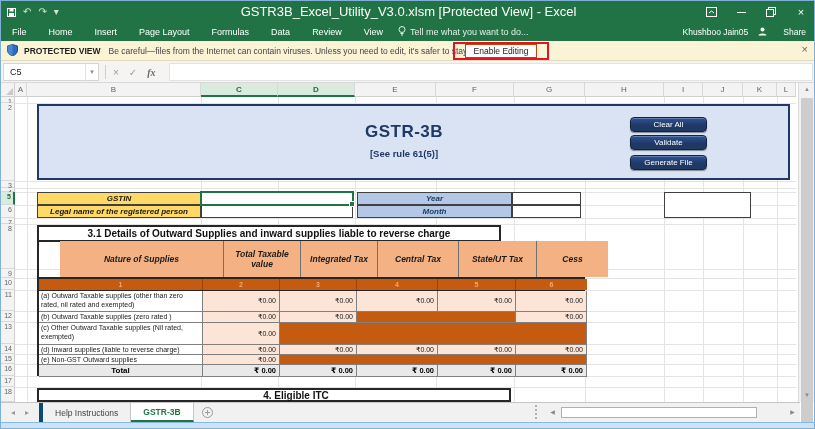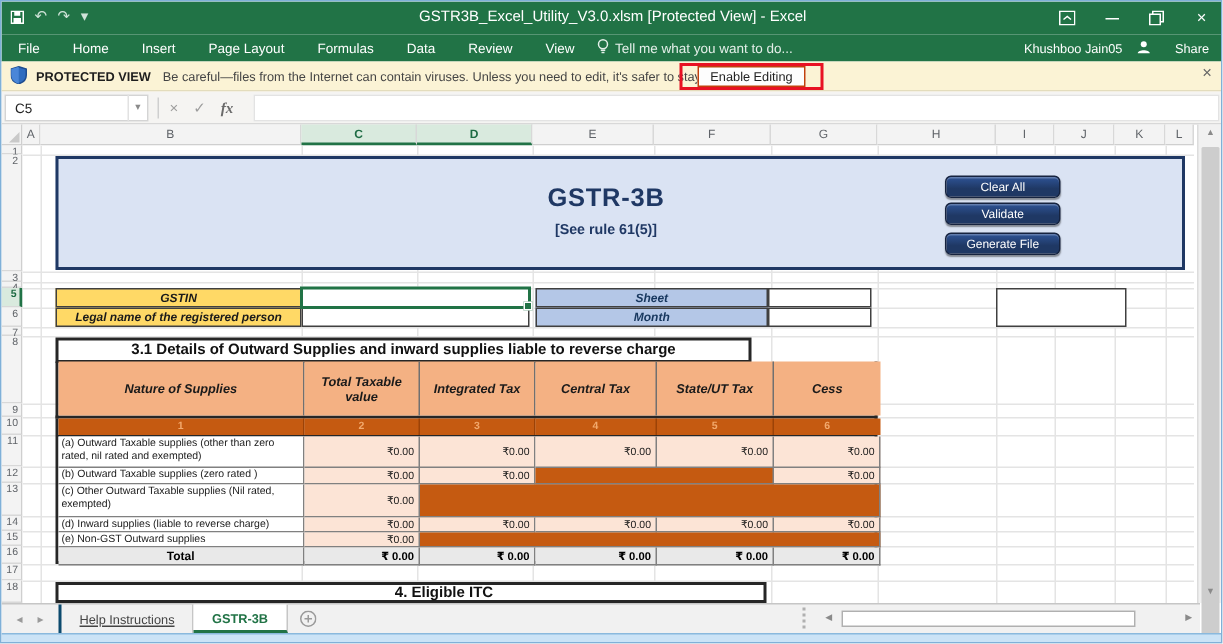--- a/index.html
+++ b/index.html
@@ -3,21 +3,21 @@
 <meta charset="utf-8">
 <style>
   html,body{margin:0;padding:0;background:#e8e8e8;}
   *{box-sizing:border-box;font-family:"Liberation Sans","DejaVu Sans",sans-serif;}
   .window{position:relative;width:815px;height:429px;background:#fff;overflow:hidden;border:1px solid #7fb0d8;}
 
   
   .titlebar{position:absolute;left:0;top:0;width:815px;height:22px;background:#217346;color:#fff;}
   .qat{position:absolute;left:6px;top:0;height:22px;display:flex;align-items:center;gap:7px;}
   .qat .qicon{color:#cfe3d8;font-size:10px;line-height:1;cursor:pointer;}
-  .wtitle{position:absolute;left:0;top:0;width:815px;height:22px;text-align:center;font-size:10px;line-height:22px;color:#fff;}
+  .wtitle{position:absolute;left:0;top:0;width:815px;height:22px;text-align:center;font-size:13px;line-height:22px;color:#fff;}
   .winctrl{position:absolute;right:0;top:0;height:22px;display:flex;}
   .winbtn{width:30px;height:22px;display:flex;align-items:center;justify-content:center;color:#fff;font-size:11px;cursor:pointer;}
   .minbar{width:9px;height:1px;background:#fff;display:inline-block;}
 
   
   .ribbonrow{position:absolute;left:0;top:22px;width:814px;height:18px;background:#217346;display:flex;align-items:center;color:#fff;font-size:9px;}
   .rtab{padding:0 11px;height:18px;line-height:18px;cursor:pointer;white-space:nowrap;}
   .tellme{display:flex;align-items:center;gap:4px;margin-left:4px;color:#e4efe9;white-space:nowrap;cursor:pointer;}
   .ribright{position:absolute;right:8px;top:22px;height:18px;display:flex;align-items:center;gap:10px;color:#fff;font-size:8.5px;}
   .sharebox{display:flex;align-items:center;gap:16px;cursor:pointer;}
@@ -56,21 +56,21 @@
 
   
   .ycell{background:#ffd966;border:1px solid #404040;font-weight:bold;font-style:italic;font-size:8px;color:#1a1a1a;text-align:center;z-index:2;position:absolute;display:flex;align-items:center;justify-content:center;}
   .bcell{background:#b4c7e7;border:1px solid #404040;font-weight:bold;font-style:italic;font-size:8px;color:#17375e;text-align:center;z-index:2;position:absolute;display:flex;align-items:center;justify-content:center;}
   .wcell{background:#fff;border:1px solid #404040;z-index:2;position:absolute;}
   .selcell{position:absolute;left:199px;top:190px;width:154px;height:15px;background:#fff;border:2px solid #217346;z-index:3;}
   .selcell:after{content:"";position:absolute;right:-3px;bottom:-3px;width:4px;height:4px;background:#217346;border:1px solid #fff;}
 
   
   .s31title{position:absolute;left:36px;top:224px;width:464px;height:17px;background:#fff;border:2px solid #262626;z-index:2;font-size:10px;font-weight:bold;color:#111;text-align:center;line-height:14px;}
-  .t31head{position:absolute;left:36px;top:240px;width:548px;height:38px;display:grid;grid-template-columns:164px 77px 77px 81px 78px 71px;border:2px solid #262626;border-top:none;z-index:2;}
+  .t31head{position:absolute;left:36px;top:240px;width:548px;height:38px;display:grid;grid-template-columns:164px 77px 77px 81px 78px 71px;border:2px solid #262626;border-top:none;z-index:2;padding-left:21px;}
   .t31head > div{background:#f4b183;border-right:1px solid #707070;display:flex;align-items:center;justify-content:center;text-align:center;font-size:8.5px;font-weight:bold;font-style:italic;color:#1a1a1a;padding:1px;}
   .t31head > div:last-child{border-right:none;}
   .t31nums{position:absolute;left:36px;top:278px;width:548px;height:11px;display:grid;grid-template-columns:164px 77px 77px 81px 78px 71px;border-left:2px solid #262626;border-right:2px solid #262626;z-index:2;}
   .t31nums > div{background:#c55a11;color:#f2a96d;font-size:7px;font-weight:bold;text-align:center;line-height:11px;border-right:1px solid #9c4207;}
   .t31nums > div:last-child{border-right:none;}
   .t31body{position:absolute;left:36px;top:289px;width:548px;height:86px;display:grid;grid-template-columns:164px 77px 77px 81px 78px 71px;grid-template-rows:21px 11px 22px 10px 10px 12px;border:2px solid #262626;border-top:1px solid #262626;z-index:2;}
   .t31body > div{border-right:1px solid #808080;border-bottom:1px solid #808080;overflow:hidden;}
   .lblcell{background:#fff;font-size:7px;color:#1a1a1a;padding:1px 2px;line-height:1.25;}
   .valcell{background:#fce4d6;font-size:7px;color:#1a1a1a;text-align:right;padding:1px 3px;display:flex;align-items:center;justify-content:flex-end;}
   .blocked{background:#c55a11;}
@@ -84,21 +84,21 @@
   
   .vscroll{position:absolute;right:0;top:82px;width:16px;height:319px;background:#f1f1f1;border-left:1px solid #dcdcdc;z-index:4;}
   .varrow{width:16px;height:13px;color:#8a8a8a;font-size:6px;text-align:center;line-height:13px;cursor:pointer;}
   .vthumb{position:absolute;left:2px;top:15px;width:12px;height:360px;background:#cdcdcd;border-radius:1px;cursor:pointer;}
   .vbot{position:absolute;bottom:0;}
 
   
   .tabbar{position:absolute;left:0;top:401px;width:799px;height:20px;background:#f1f1f1;border-top:1px solid #c6c6c6;display:flex;align-items:stretch;font-size:8.5px;color:#444;z-index:5;}
   .tnav{display:flex;align-items:center;gap:10px;padding:0 10px;color:#9a9a9a;font-size:8px;}
   .sheettab{display:flex;align-items:center;padding:0 12px;border-right:1px solid #c6c6c6;cursor:pointer;white-space:nowrap;}
-  .sheettab.first{border-left:2px solid #0c4a6e;text-decoration:underline;}
+  .sheettab.first{border-left:4px solid #0c4a6e;}
   .sheettab.active{background:#fff;color:#217346;font-weight:bold;border-bottom:2px solid #217346;}
   .addsheet{display:flex;align-items:center;padding:0 8px;cursor:pointer;}
   .splitter{position:absolute;left:534px;top:404px;width:4px;height:14px;border-left:2px dotted #b0b0b0;cursor:col-resize;z-index:6;}
   .hscroll{position:absolute;left:545px;top:404px;width:253px;height:14px;display:flex;align-items:center;z-index:6;}
   .harrow{width:13px;height:13px;background:#f1f1f1;color:#8a8a8a;font-size:6px;text-align:center;line-height:13px;cursor:pointer;}
   .htrack{position:relative;width:227px;height:13px;background:#f1f1f1;}
   .hthumb{position:absolute;left:2px;top:1px;width:196px;height:11px;background:#fff;border:1px solid #b0b0b0;cursor:pointer;}
   .bottomstrip{position:absolute;left:0;top:421px;width:815px;height:8px;background:#cbe3f6;border-top:1px solid #8ab9dd;z-index:5;}
 </style>
 </head>
@@ -271,21 +271,21 @@
     <div class="bsub">[See rule 61(5)]</div>
     <div class="navybtn" style="top:11px;">Clear All</div>
     <div class="navybtn" style="top:29px;">Validate</div>
     <div class="navybtn" style="top:49px;">Generate File</div>
   </div>
 
   <div class="ycell" style="left:36px;top:191px;width:164px;height:13px;">GSTIN</div>
   <div class="ycell" style="left:36px;top:204px;width:164px;height:13px;">Legal name of the registered person</div>
   <div class="selcell"></div>
   <div class="wcell" style="left:200px;top:204px;width:152px;height:13px;"></div>
-  <div class="bcell" style="left:356px;top:191px;width:155px;height:13px;">Sheet</div>
+  <div class="bcell" style="left:356px;top:191px;width:155px;height:13px;">Year</div>
   <div class="bcell" style="left:356px;top:204px;width:155px;height:13px;">Month</div>
   <div class="wcell" style="left:511px;top:191px;width:69px;height:13px;"></div>
   <div class="wcell" style="left:511px;top:204px;width:69px;height:13px;"></div>
   <div class="wcell" style="left:663px;top:191px;width:87px;height:26px;"></div>
 
   <div class="s31title">3.1 Details of Outward Supplies and inward supplies liable to reverse charge</div>
   <div class="t31head">
     <div>Nature of Supplies</div>
     <div>Total Taxable value</div>
     <div>Integrated Tax</div>

